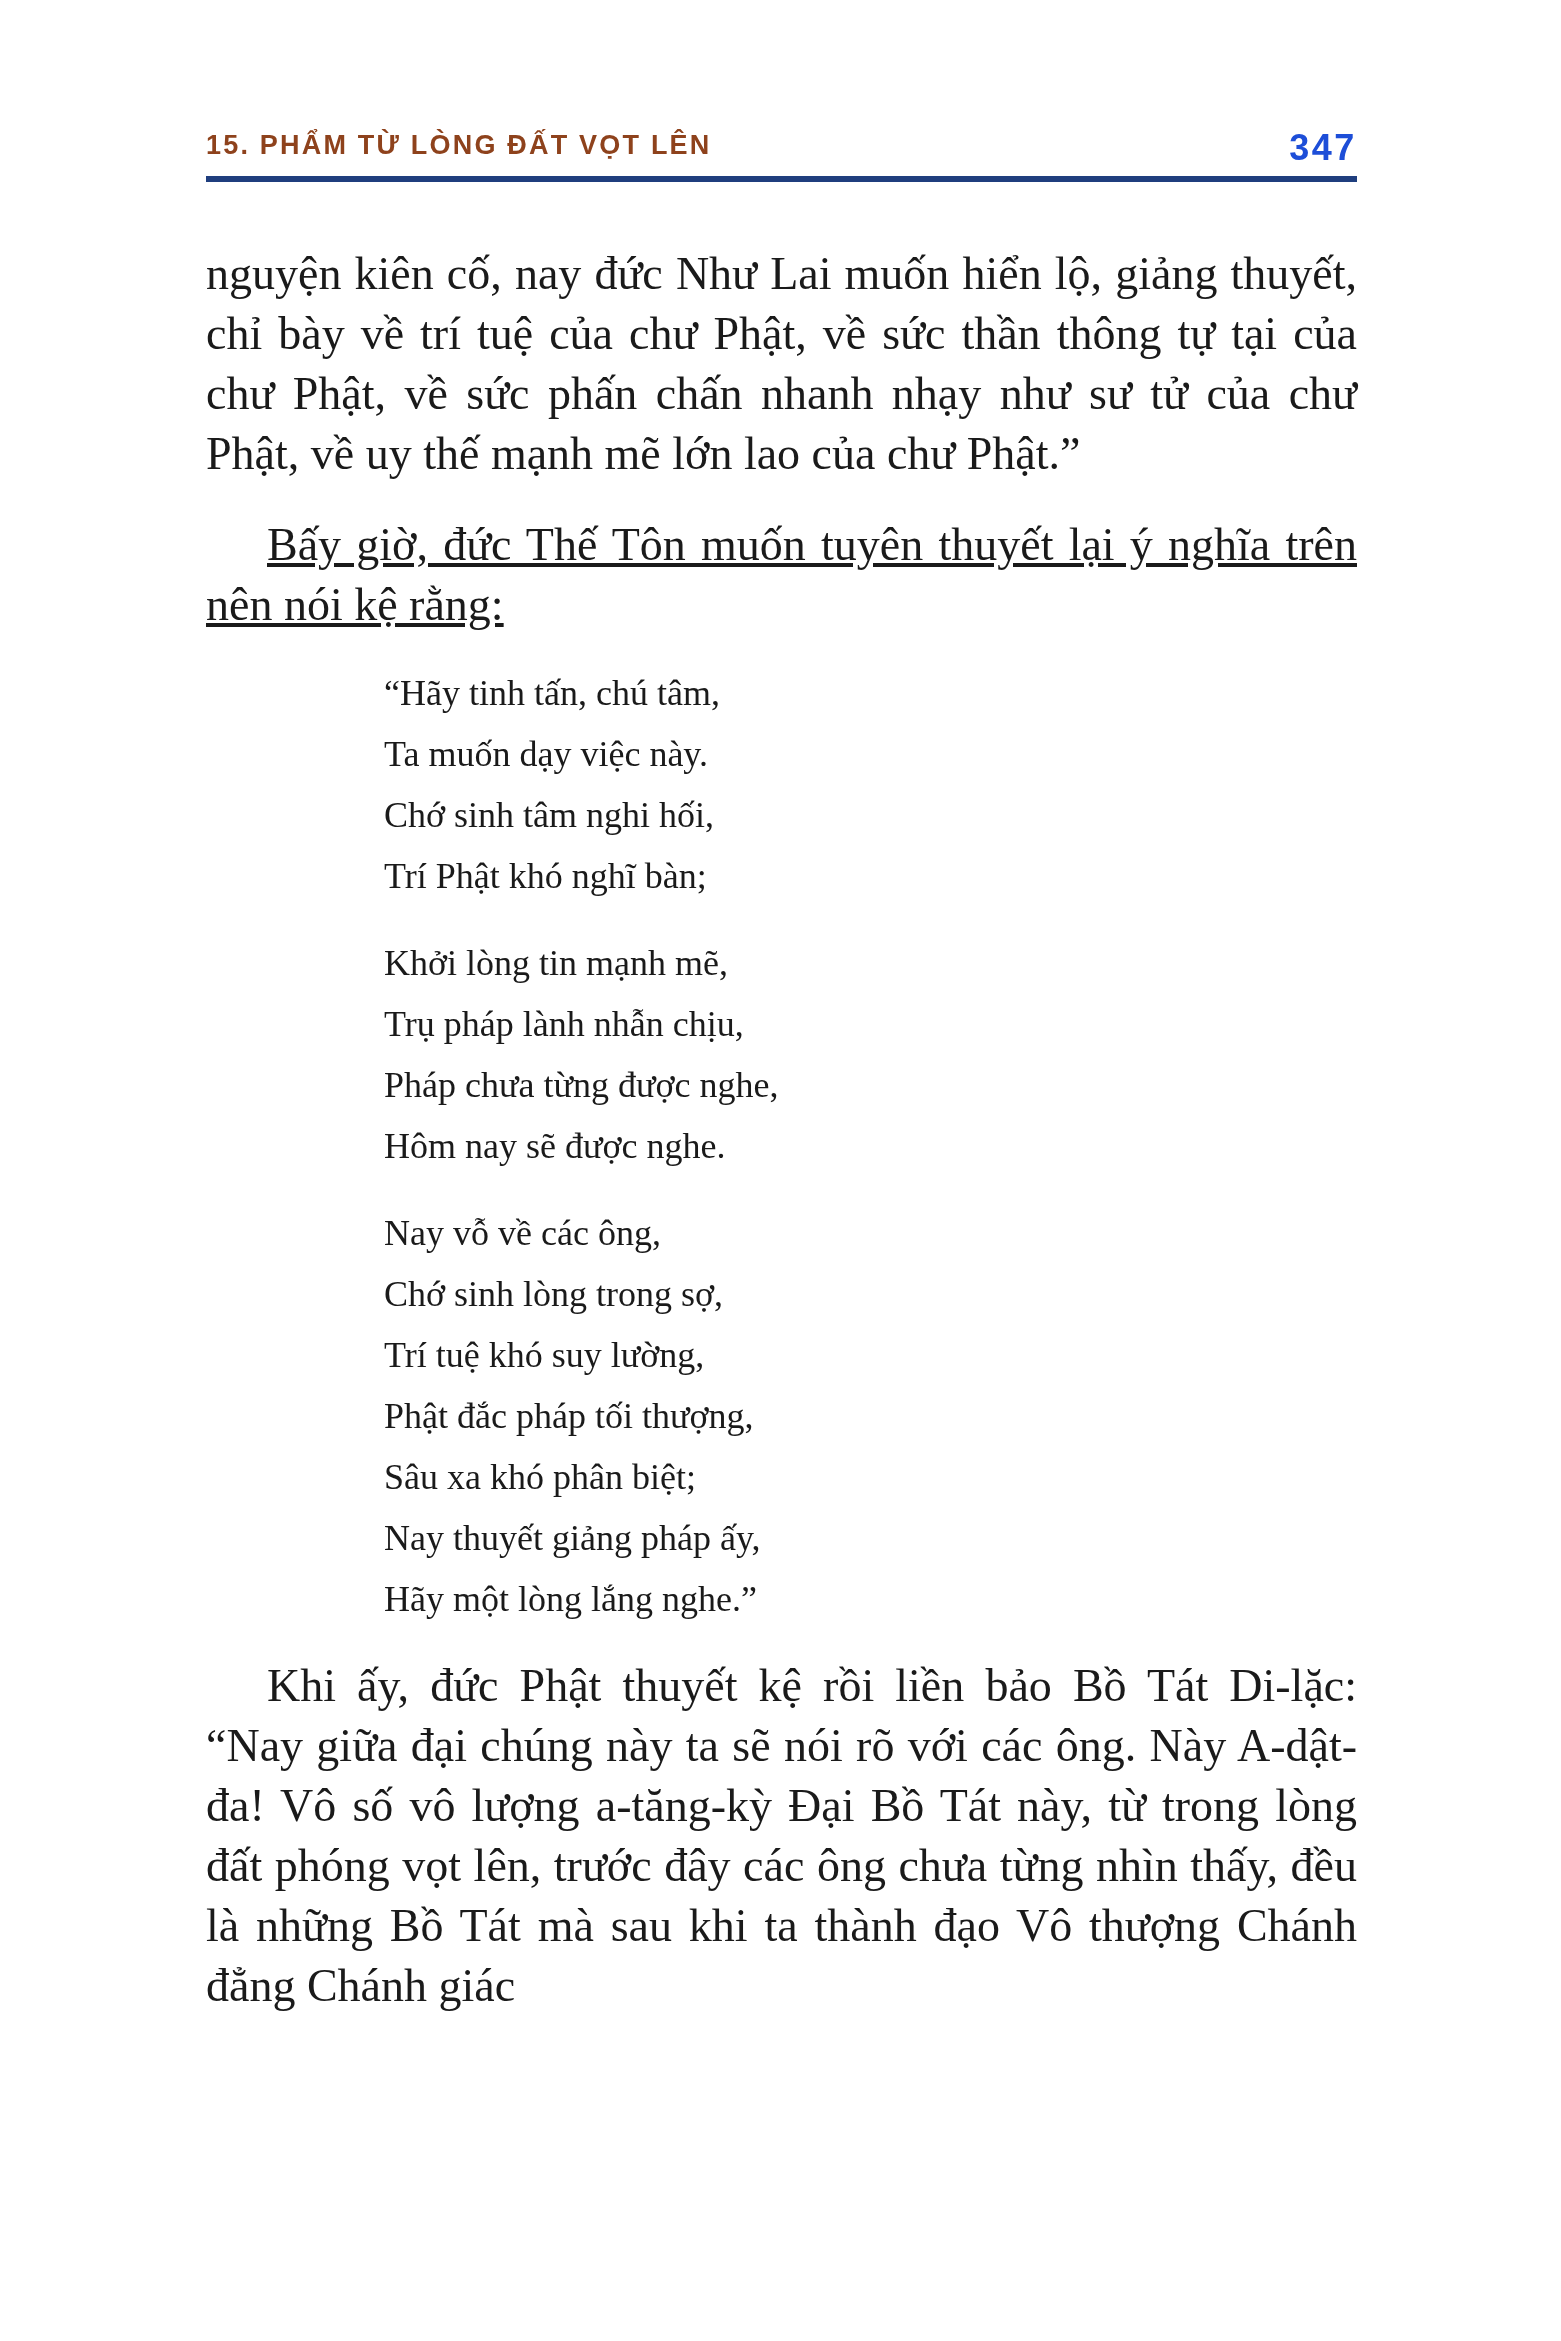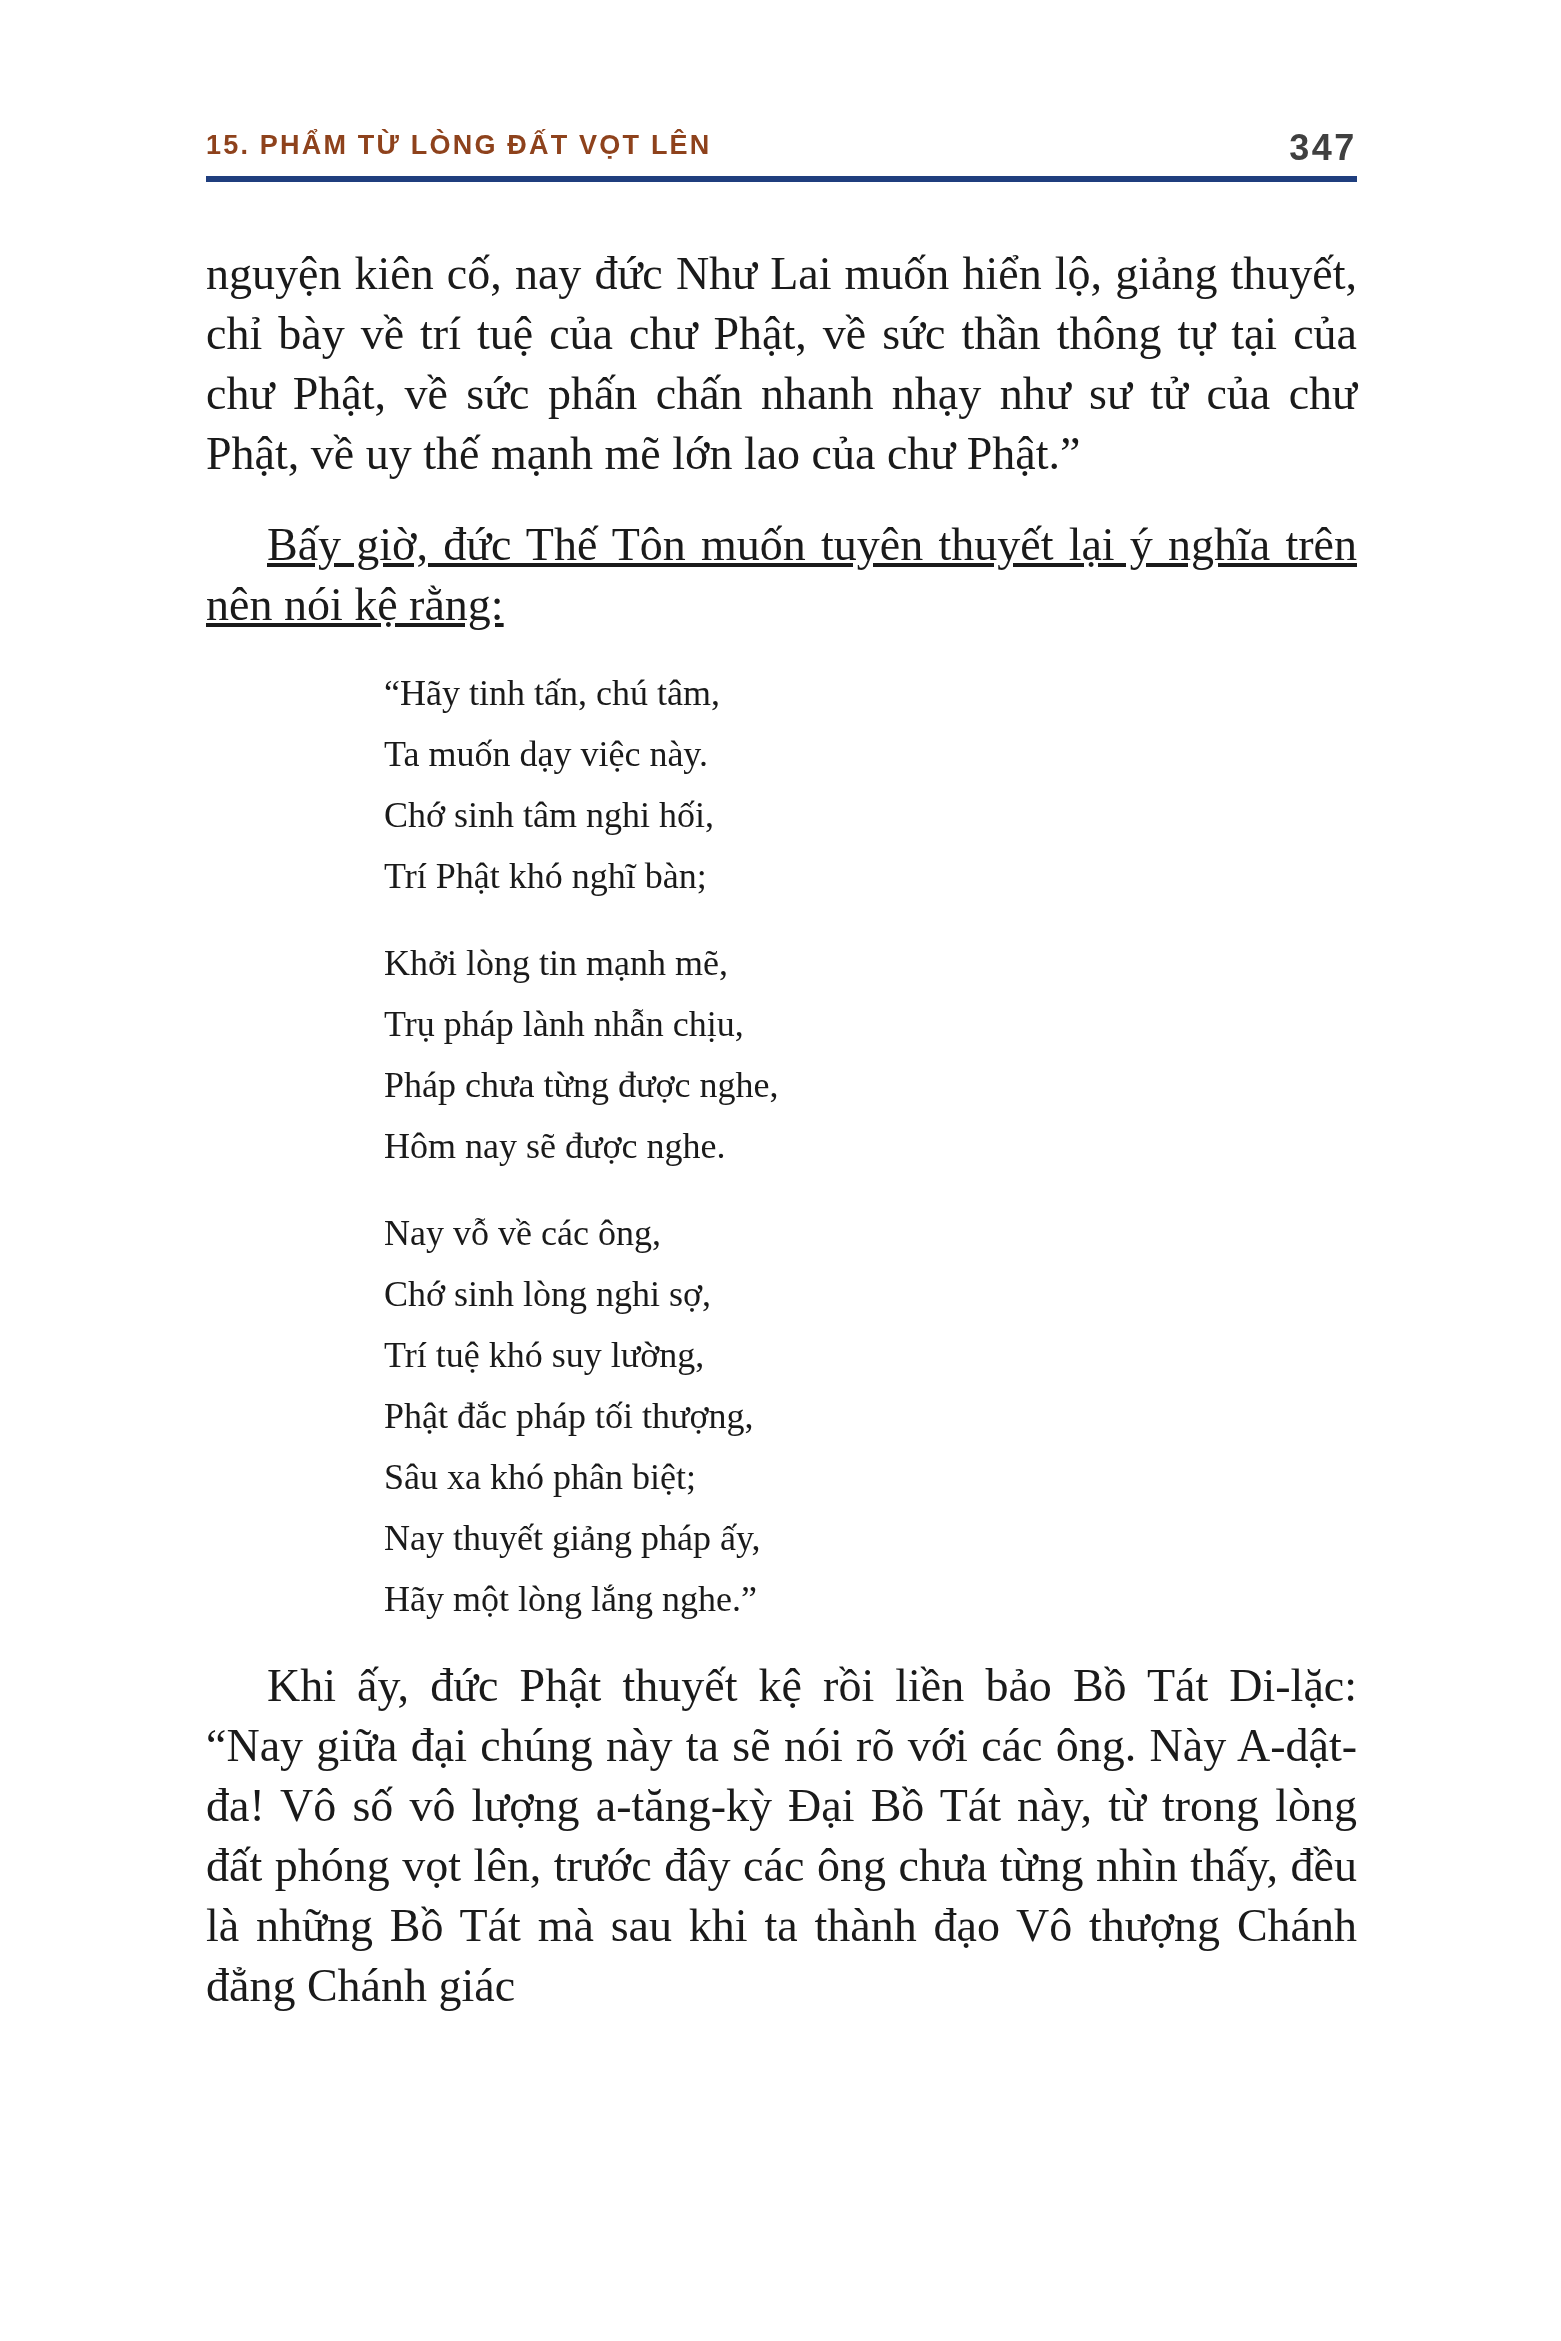--- a/index.html
+++ b/index.html
@@ -30,21 +30,21 @@
     letter-spacing: 2.2px;
     color: var(--accent, #8E421C);
     white-space: nowrap;
     padding-bottom: 1.7px;
   }
   .page-number {
     font-family: "Liberation Sans", "DejaVu Sans", sans-serif;
     font-weight: bold;
     font-size: 36px;
     letter-spacing: 2.6px;
-    color: #404040;
+    color: #1d4ed8;
     line-height: 1;
   }
   .header-rule {
     height: 6px;
     background: var(--rule, #1F3E7E);
     margin-top: 10.4px;
   }
   .para {
     font-size: 46px;
     line-height: 60px;
@@ -93,21 +93,21 @@
 
       <div class="stanza">
         <div class="verse-line">Khởi lòng tin mạnh mẽ,</div>
         <div class="verse-line">Trụ pháp lành nhẫn chịu,</div>
         <div class="verse-line">Pháp chưa từng được nghe,</div>
         <div class="verse-line">Hôm nay sẽ được nghe.</div>
       </div>
 
       <div class="stanza">
         <div class="verse-line">Nay vỗ về các ông,</div>
-        <div class="verse-line">Chớ sinh lòng nghi sợ,</div>
+        <div class="verse-line">Chớ sinh lòng trong sợ,</div>
         <div class="verse-line">Trí tuệ khó suy lường,</div>
         <div class="verse-line">Phật đắc pháp tối thượng,</div>
         <div class="verse-line">Sâu xa khó phân biệt;</div>
         <div class="verse-line">Nay thuyết giảng pháp ấy,</div>
         <div class="verse-line">Hãy một lòng lắng nghe.”</div>
       </div>
 
     </section>
 
     <p class="para closing indent">Khi ấy, đức Phật thuyết kệ rồi liền bảo Bồ Tát Di-lặc: “Nay giữa đại chúng này ta sẽ nói rõ với các ông. Này A-dật-đa! Vô số vô lượng a-tăng-kỳ Đại Bồ Tát này, từ trong lòng đất phóng vọt lên, trước đây các ông chưa từng nhìn thấy, đều là những Bồ Tát mà sau khi ta thành đạo Vô thượng Chánh đẳng Chánh giác</p>

